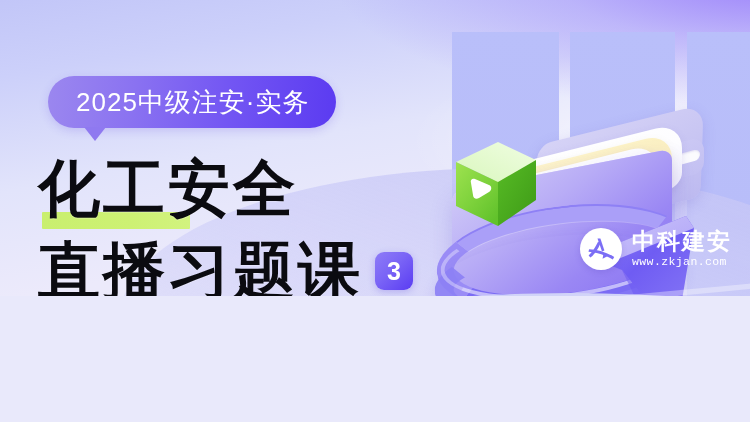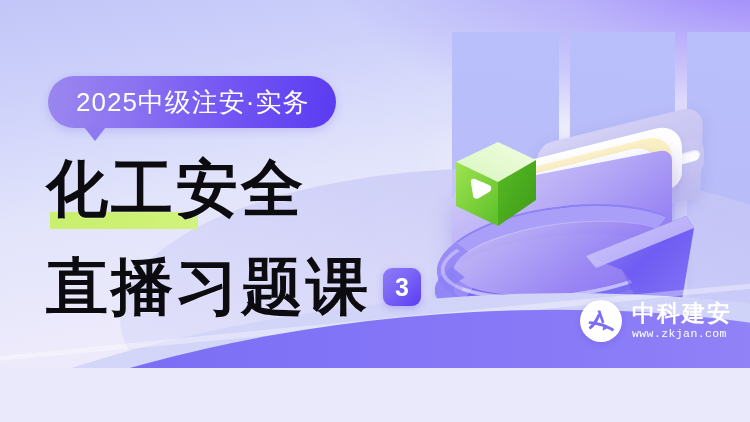--- a/index.html
+++ b/index.html
@@ -4,21 +4,21 @@
 <style>
   * { margin:0; padding:0; box-sizing:border-box; }
   html,body { width:750px; height:422px; }
   body {
     font-family:"Liberation Sans","DejaVu Sans",sans-serif;
     overflow:hidden;
     background:#e9e9fb;
   }
   #banner{
     position:relative;
-    width:750px; height:368px;
+    width:750px; height:296px;
     overflow:hidden;
     background:linear-gradient(170deg,#c2c6f8 0%,#ccd0fa 18%,#e2e4fb 45%,#eceafb 70%,#ecebfa 100%);
   }
 
   
   .wash-right{
     position:absolute; inset:0;
     background:
       radial-gradient(115% 90% at 104% -8%, rgba(150,120,250,.95) 0%, rgba(160,140,250,.45) 26%, rgba(185,180,250,0) 52%),
       radial-gradient(70% 55% at 98% 48%, rgba(255,255,255,.85) 0%, rgba(255,255,255,0) 62%);
@@ -87,27 +87,27 @@
   }
   .badge-tail{
     position:absolute; left:36px; top:51px;
     width:0;height:0;
     border-left:11px solid transparent;
     border-right:11px solid transparent;
     border-top:14px solid #8f79f0;
   }
 
   
-  .title-block{ position:absolute; left:46px; top:150px; }
+  .title-block{ position:absolute; left:38px; top:150px; }
   .line{
     position:relative;
     height:78px;
     display:flex; align-items:center;
   }
-  .line2{ margin-top:20px; }
+  .line2{ margin-top:4px; }
   .t-main{
     position:relative; z-index:3;
     font-size:62px; line-height:1;
     font-weight:bold;
     color:#0b0b10;
     letter-spacing:3px;
     white-space:nowrap;
     font-family:"DejaVu Serif","Liberation Serif",serif;
     text-shadow:0 1px 0 rgba(255,255,255,.25);
   }

